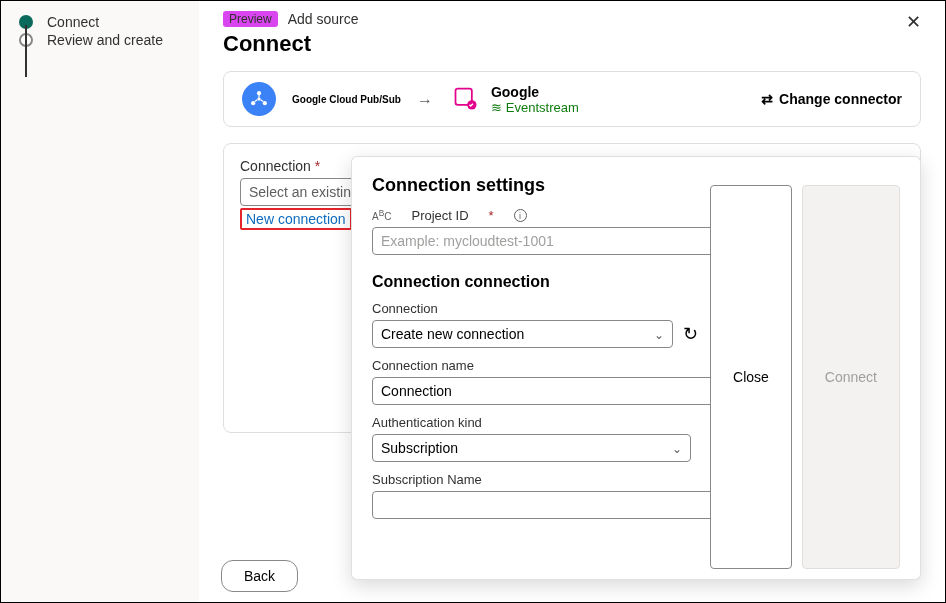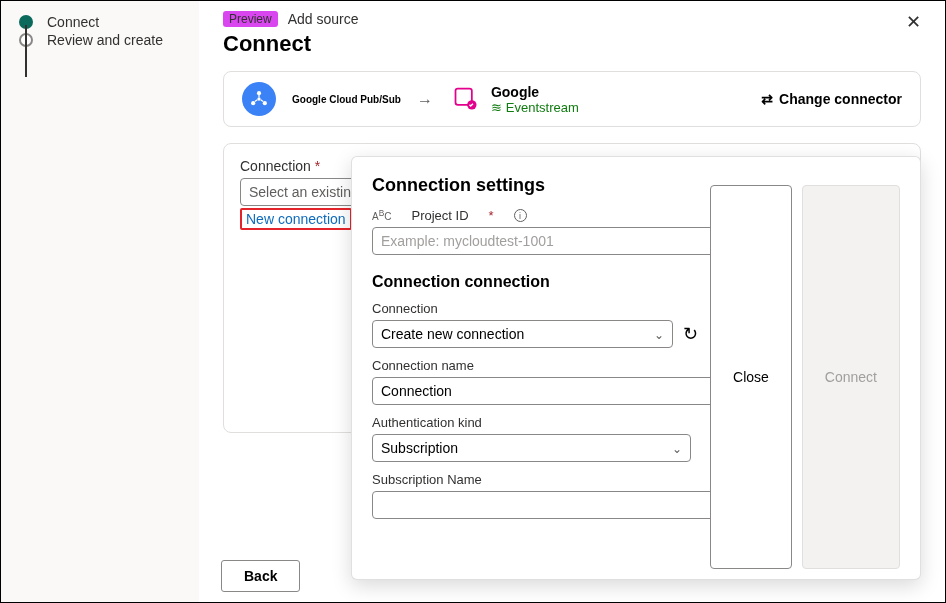--- a/index.html
+++ b/index.html
@@ -58,21 +58,21 @@
 .btn { padding:6px 22px; border:1px solid #8a8886; border-radius:4px; background:#fff; font-size:14px; cursor:pointer; font-weight:400;}
 .btn-primary { background:#f3f2f1; border-color:#e1dfdd; color:#a19f9d; margin-left:auto; cursor:default;}
 
 
 .flyout-scroll::-webkit-scrollbar { width:14px; background:#f3f2f1; border-radius:8px;}
 .flyout-scroll::-webkit-scrollbar-thumb { background:#c8c6c4; border-radius:8px; }
 .flyout-scroll::-webkit-scrollbar-button:single-button { height:14px; background:#f3f2f1;}
 
 
 .wizard-footer { position:absolute; left:220px; right:24px; bottom:10px; display:flex; }
-.wiz-back { padding:7px 22px; border:1px solid #8a8886; border-radius:3px; background:#fff; font-weight:700; font-size:14px; cursor:pointer;}
+.wiz-back { padding:7px 22px; border:1px solid #8a8886; border-radius:12px; background:#fff; font-weight:400; font-size:14px; cursor:pointer;}
 .wiz-next { margin-left:auto; padding:7px 22px; border:1px solid #e1dfdd; border-radius:4px; background:#f3f2f1; color:#a19f9d; font-weight:600; font-size:14px;}
 
 .peek-s { position:absolute; right:30px; top:178px; font-weight:600; font-size:18px;}
 input::placeholder{color:#a19f9d;}
 </style>
 </head>
 <body>
 
 <div class="rail">
   <div class="step active">

